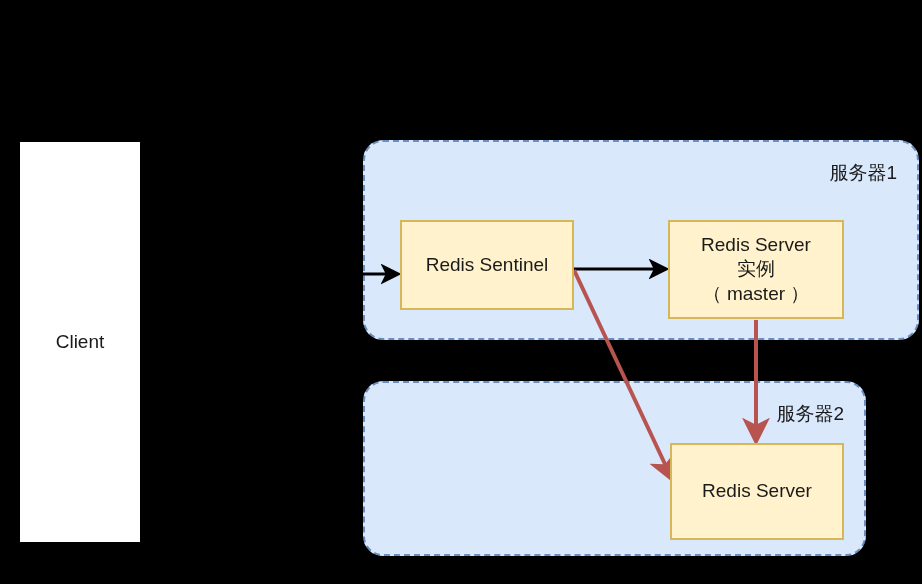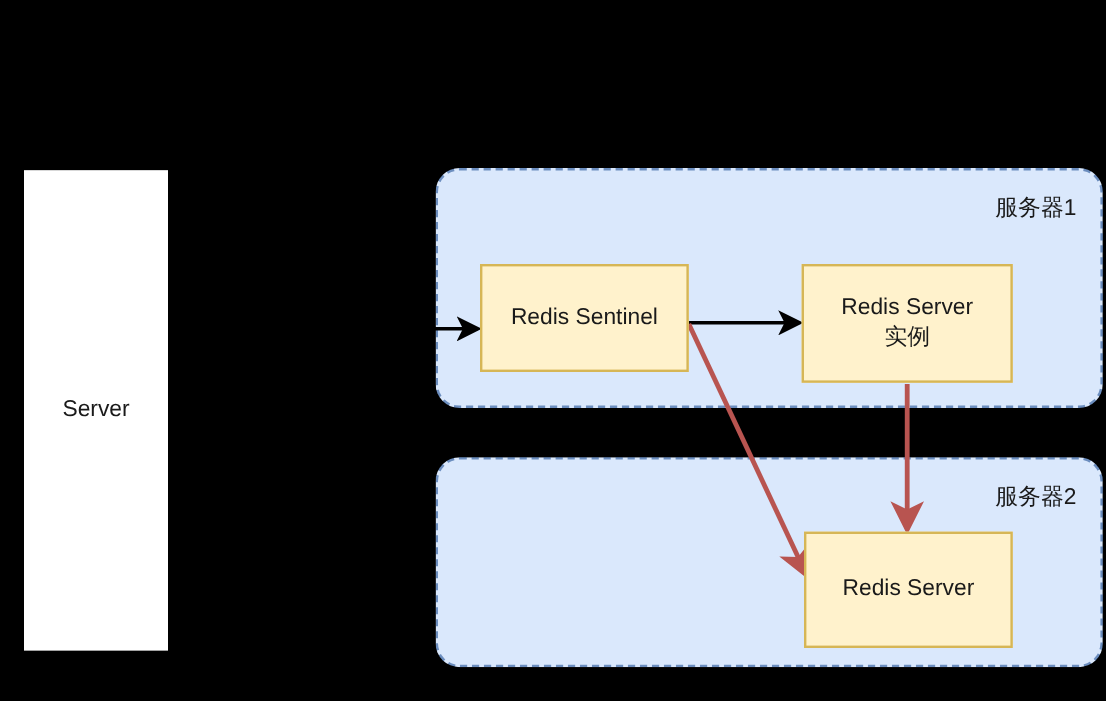--- a/index.html
+++ b/index.html
@@ -47,21 +47,21 @@
   }
   #server1 {
     left: 363px;
     top: 140px;
     width: 556px;
     height: 200px;
   }
   #server2 {
     left: 363px;
     top: 381px;
-    width: 556px;
+    width: 503px;
     height: 175px;
   }
   .server-title {
     position: absolute;
     right: 20px;
     top: 18px;
     font-size: 19px;
     color: #1a1a1a;
     white-space: nowrap;
   }
@@ -132,34 +132,35 @@
     <line x1="141" y1="274" x2="398" y2="274" stroke="#000000" stroke-width="3" marker-end="url(#arrow-black)"></line>
 
     <line x1="574" y1="269" x2="666" y2="269" stroke="#000000" stroke-width="3" marker-end="url(#arrow-black)"></line>
 
     <line x1="574" y1="270" x2="672" y2="479" stroke="#b85450" stroke-width="4" marker-end="url(#arrow-red)"></line>
 
     <line x1="756" y1="320" x2="756" y2="441" stroke="#b85450" stroke-width="4" marker-end="url(#arrow-red)"></line>
   </svg>
 
   <div class="client-box">
-    <span class="client-label">Server</span>
+    <span class="client-label">Client</span>
   </div>
 
   <div class="server-box" id="server1">
     <span class="server-title">服务器1</span>
   </div>
 
   <div class="node-box" id="sentinel-box">
     <span class="line">Redis Sentinel</span>
   </div>
 
   <div class="node-box" id="master-box">
     <span class="line">Redis Server</span>
     <span class="line">实例</span>
+    <span class="line">（ master ）</span>
   </div>
 
   <div class="server-box" id="server2">
     <span class="server-title">服务器2</span>
   </div>
 
   <div class="node-box" id="slave-box">
     <span class="line">Redis Server</span>
   </div>
 

